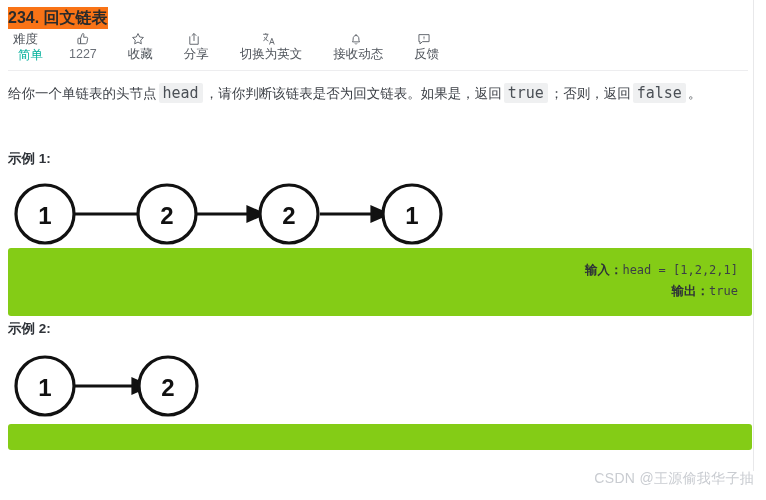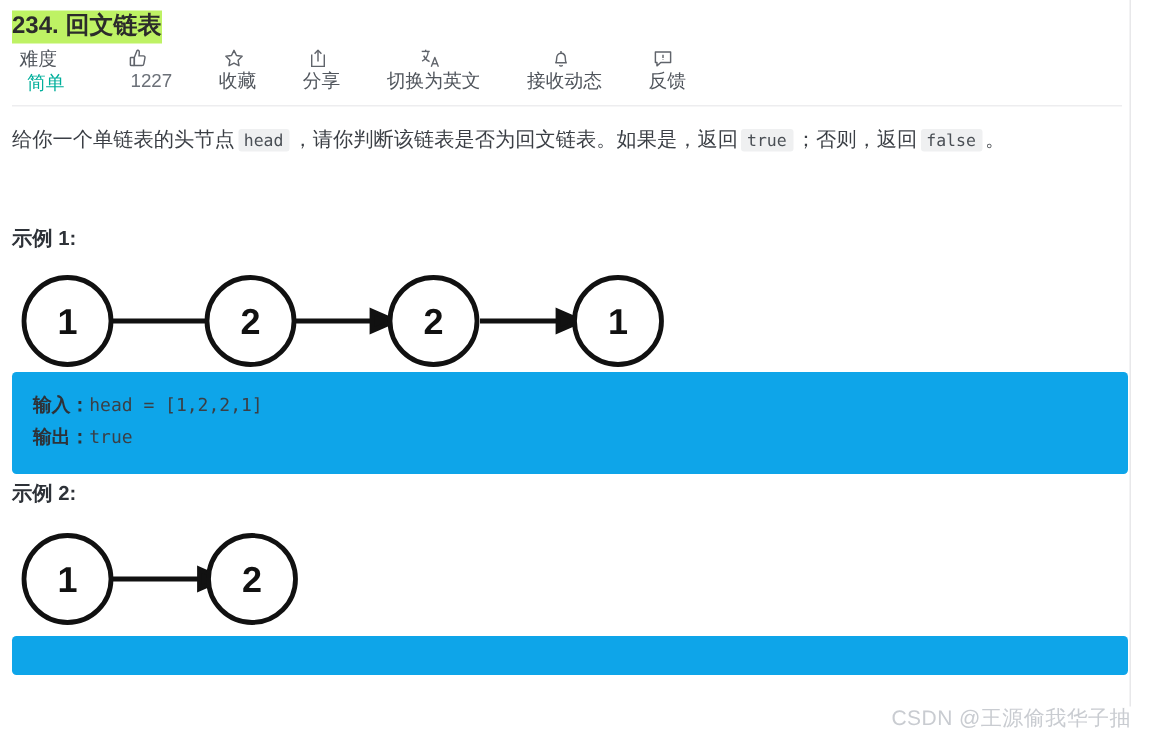--- a/index.html
+++ b/index.html
@@ -45,21 +45,21 @@
     left: 8px;
     top: 7px;
     height: 24px;
   }
   .title {
     display: inline-block;
     font-size: 16px;
     line-height: 22px;
     font-weight: 700;
     color: #2b2b2b;
-    background: #bef264;
+    background: #f97316;
     letter-spacing: 0px;
     white-space: nowrap;
   }
 
   
   .toolbar {
     position: absolute;
     left: 8px;
     top: 36px;
     height: 22px;
@@ -87,21 +87,21 @@
   .tb-icon {
     display: inline-flex;
     width: 14px;
     height: 14px;
     align-items: center;
     justify-content: center;
     color: #60646b;
     flex: none;
   }
   .tb-icon svg { display: block; }
-  .count { margin-left: 18px; color: #6b7078; }
+  .count { margin-left: 0; color: #6b7078; }
 
   
   .sep {
     position: absolute;
     left: 8px;
     top: 70px;
     width: 740px;
     height: 1px;
     background: #ededef;
   }
@@ -112,21 +112,21 @@
     left: 8px;
     top: 82px;
     width: 740px;
     font-size: 13.5px;
     line-height: 22px;
     color: #3b3f45;
     white-space: nowrap;
   }
   code.chip {
     font-family: "DejaVu Sans Mono", "Liberation Mono", monospace;
-    font-size: 11px;
+    font-size: 15px;
     background: #eff0f1;
     color: #4a4f55;
     padding: 1px 4px;
     border-radius: 2px;
     margin: 0 2px;
   }
 
   
   .ex-title {
     position: absolute;
@@ -143,24 +143,25 @@
     left: 8px;
   }
   #ex1-diagram { top: 178px; width: 470px; height: 72px; }
   #ex2-diagram { top: 350px; width: 230px; height: 72px; }
   .diagram svg { display: block; }
 
   .codeblock {
     position: absolute;
     left: 8px;
     width: 744px;
-    background: #0ea5e9;
+    background: #84cc16;
     border-radius: 3px;
     box-sizing: border-box;
     padding: 12px 14px 14px 14px;
+    text-align: right;
   }
   #ex1-code { top: 248px; }
   #ex2-code { top: 424px; }
   .code-line {
     font-size: 12.5px;
     line-height: 21px;
     color: #3b3f45;
     white-space: pre;
   }
   .code-line .cn {

